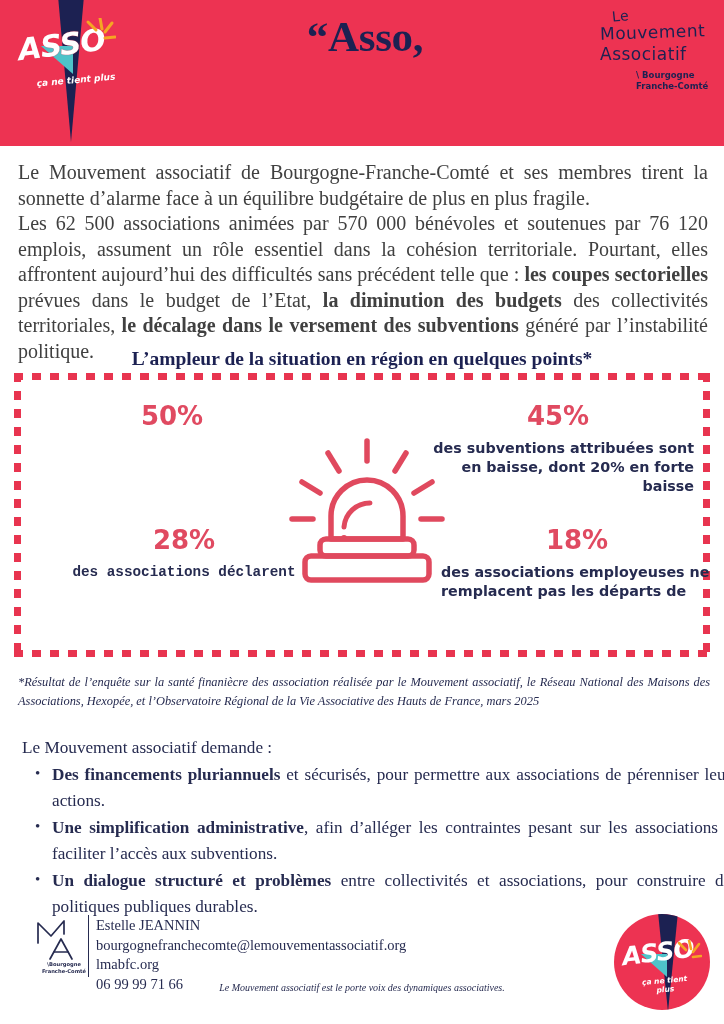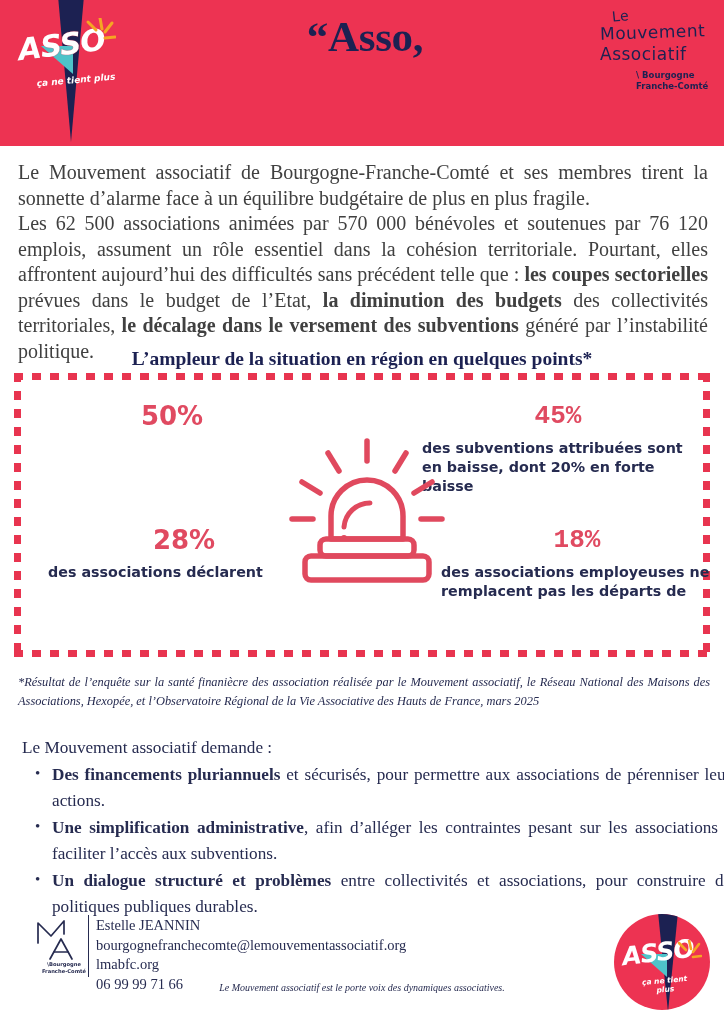--- a/index.html
+++ b/index.html
@@ -169,26 +169,26 @@
   .stat .desc {
     font-family: "DejaVu Sans", sans-serif;
     font-weight: bold;
     font-size: 14.3px;
     line-height: 19px;
     color: #262b50;
   }
   .stat.tl { left: 22px;  top: 28px; }
   .stat.tl .desc { text-align: center; }
   .stat.bl { left: 34px;  top: 152px; }
-  .stat.bl .desc { text-align: left; }
+  .stat.bl .desc { text-align: center; font-family: Liberation Mono, monospace; }
   .stat.tr { left: 408px; top: 28px; }
-  .stat.tr .desc { text-align: left; }
+  .stat.tr .desc { text-align: right; }
   .stat.br { left: 427px; top: 152px; }
   .stat.br .desc { text-align: left; }
-  .stat.tr .num, .stat.br .num { text-align: center; font-family: Liberation Mono, monospace; }
+  .stat.tr .num, .stat.br .num { text-align: center; }
 
   .siren {
     position: absolute;
     left: 268px; top: 62px;
     width: 170px; height: 160px;
   }
 
   
   .footnote {
     position: absolute;

